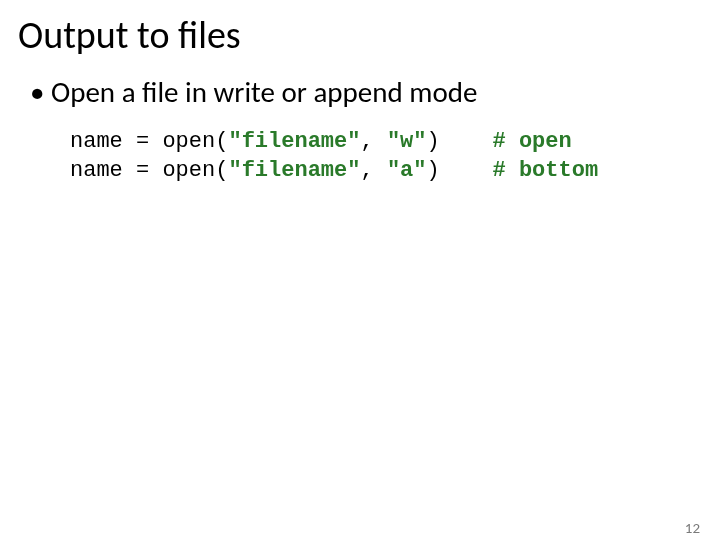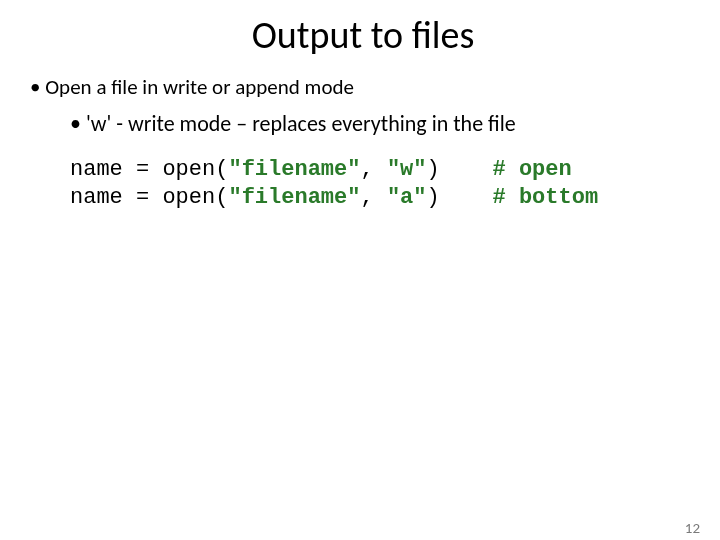--- a/index.html
+++ b/index.html
@@ -15,24 +15,23 @@
   .slide {
     width: 720px;
     height: 540px;
     position: relative;
     box-sizing: border-box;
   }
   .title {
     font-size: 38px;
     font-weight: 400;
     margin: 12px 12px 16px 18px;
-    text-align: center;
   }
   .level1 {
-    font-size: 21px;
+    font-size: 29px;
     margin: 4px 0 10px 30px;
   }
   .level2 {
     font-size: 22px;
     margin: 6px 0 6px 70px;
     max-width: 560px;
     line-height: 1.25;
   }
   .bullet::before {
     content: "• ";
@@ -59,21 +58,20 @@
 </style>
 </head>
 <body>
 
 <div class="slide">
 
   <div class="title">Output to files</div>
 
   <div class="level1 bullet">Open a file in write or append mode</div>
 
-  <div class="level2 bullet">'w' - write mode – replaces everything in the file</div>
 
 
   <div class="codeblock"><span class="code-name">name</span><span class="code-eq"> = </span><span class="code-call">open(</span><span class="code-str">"filename"</span><span class="code-call">, </span><span class="code-str">"w"</span><span class="code-call">)</span><span>    </span><span class="code-comment"># open</span>
 <span class="code-name">name</span><span class="code-eq"> = </span><span class="code-call">open(</span><span class="code-str">"filename"</span><span class="code-call">, </span><span class="code-str">"a"</span><span class="code-call">)</span><span>    </span><span class="code-comment"># bottom</span></div>
 
   <div class="page-number">12</div>
 
 </div>
 
 </body></html>

